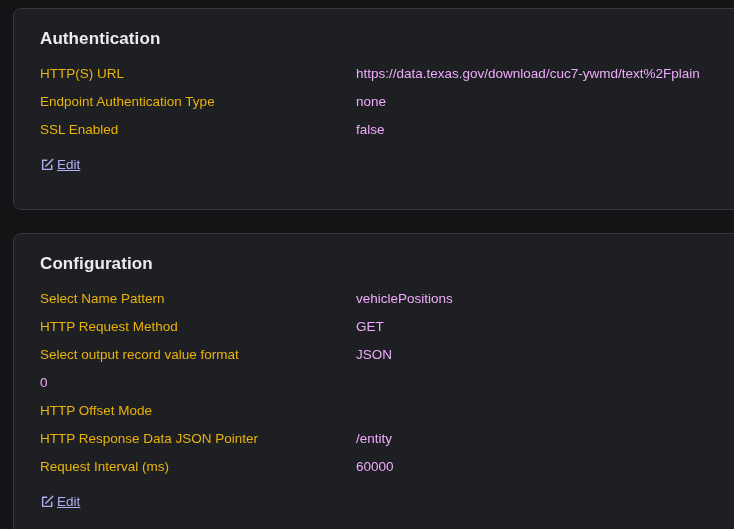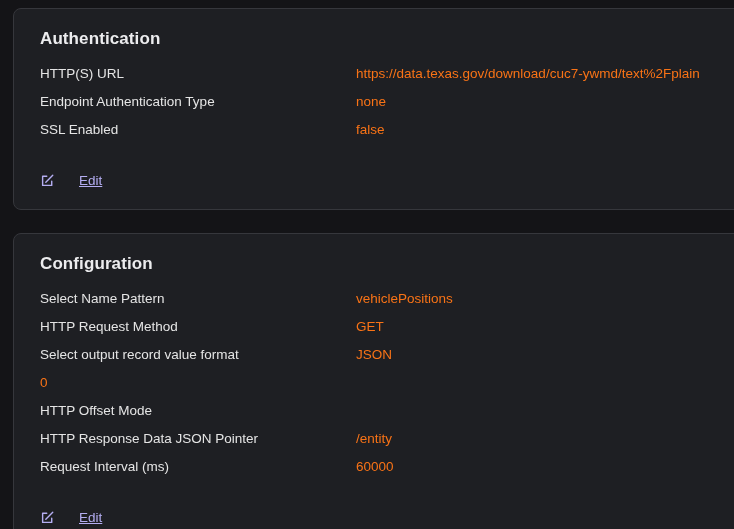--- a/index.html
+++ b/index.html
@@ -35,31 +35,31 @@
   }
   .row {
     display: flex;
     align-items: flex-start;
     font-size: 13.5px;
     line-height: 16px;
     margin-bottom: 12px;
   }
   .row .label {
     flex: 0 0 316px;
-    color: #e5e5e5;
+    color: #eab308;
   }
   .row .value {
-    color: #f97316;
+    color: #f0abfc;
     white-space: nowrap;
   }
   .edit-link {
     display: inline-flex;
     align-items: center;
-    gap: 24px;
-    margin-top: 22px;
+    gap: 2px;
+    margin-top: 6px;
     color: #b5aef2;
     font-size: 13.5px;
     line-height: 17px;
     text-decoration: none;
     cursor: pointer;
   }
   .edit-link .edit-text { text-decoration: underline; }
   .edit-icon { display: block; }
 </style>
 </head>

